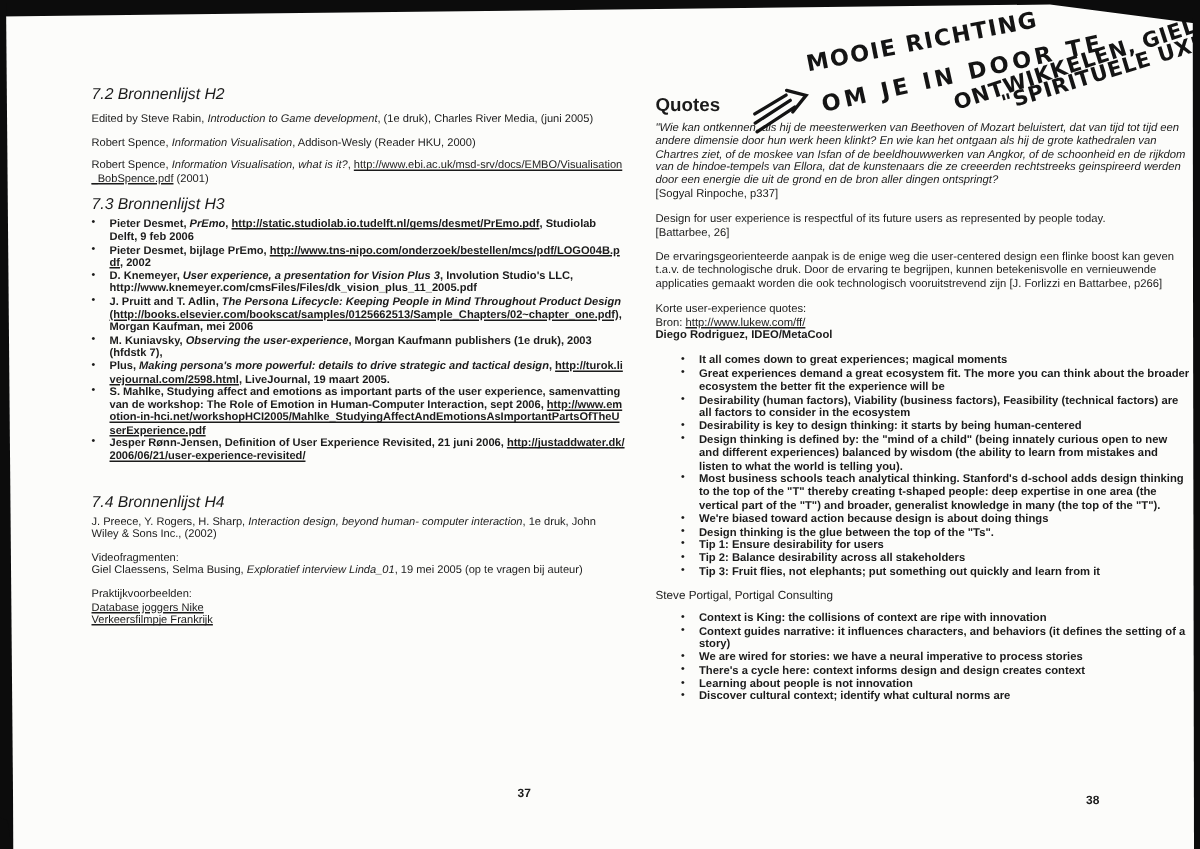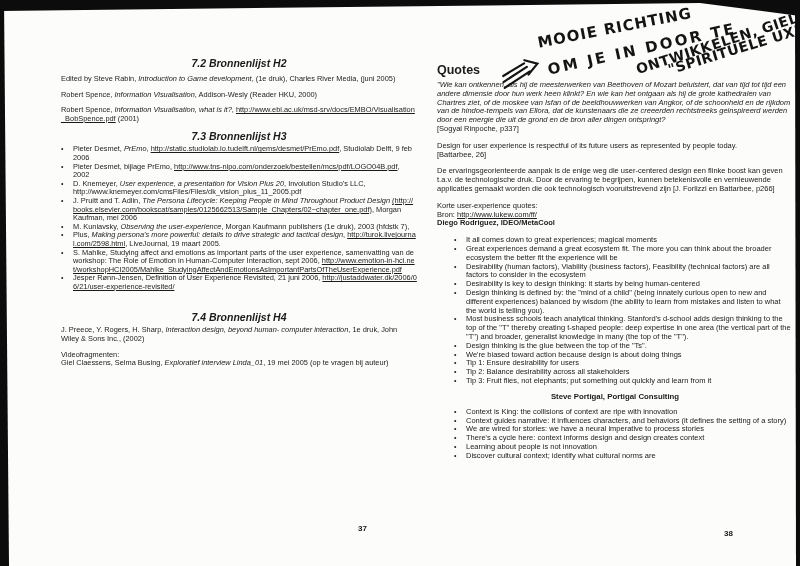--- a/index.html
+++ b/index.html
@@ -10,39 +10,39 @@
   #edge-top{clip-path:polygon(0 0,800px 0,800px 16px,700px 3px,0 11px);}
   #edge-left{clip-path:polygon(0 0,4px 0,9px 566px,0 566px);}
   #edge-right{clip-path:polygon(795px 0,800px 0,800px 566px,796px 566px);}
   #edge-blob{clip-path:polygon(0 545px,5px 547px,8px 566px,0 566px);}
 
   
   .page{position:absolute;}
   #left-page{left:61px;top:57px;width:356px;font-size:7.4px;line-height:8.6px;}
   #right-page{left:437px;top:64px;width:356px;font-size:7.5px;line-height:8.8px;}
 
-  .blk-heading{font-weight:bold;font-style:italic;font-size:10.5px;line-height:12px;margin:4px 0 3px;text-align:center;}
+  .blk-heading{font-weight:normal;font-style:italic;font-size:10.5px;line-height:12px;margin:4px 0 3px;}
   #left-page > div > .blk-heading:first-child{margin-top:0;margin-bottom:6px;}
   .blk-heading.mt-lg{margin-top:20px;}
   .blk-heading.bold-sm{font-style:normal;font-size:7.8px;line-height:10px;margin:6px 0 6px;}
   .blk-para{margin:0 0 7px;white-space:pre-wrap;}
   #right-page .blk-para{margin-bottom:8px;}
   .blk-bullets{margin:0 0 6px;}
   #right-page .blk-bullets{padding-left:17px;margin-bottom:6px;}
-  .bullet-row{display:flex;align-items:flex-start;}
+  .bullet-row{display:flex;align-items:flex-start;font-weight:bold;}
   .bullet-marker{flex:none;width:12px;font-size:7px;line-height:inherit;}
   .bullet-text{flex:1;white-space:pre-wrap;}
   .it{font-style:italic;}
   .bd{font-weight:bold;}
   .ul{text-decoration:underline;word-break:break-all;}
 
   #page-title{font-weight:bold;font-size:12.5px;line-height:13px;margin:0 0 4px;}
 
   .pagenum{position:absolute;font-size:8px;font-weight:bold;}
-  #pn-left{left:358px;top:524px;}
+  #pn-left{left:345px;top:524px;}
   #pn-right{left:724px;top:529px;}
 
   
   #annotation{position:absolute;left:0;top:0;width:800px;height:120px;pointer-events:none;}
   .hw{position:absolute;font-family:"DejaVu Sans",sans-serif;color:#141414;white-space:nowrap;
       transform-origin:left top;font-weight:bold;}
   #hw1{left:536px;top:34px;font-size:15px;letter-spacing:1px;transform:rotate(-11deg);}
   #hw2{left:546px;top:61px;font-size:15px;letter-spacing:2.5px;transform:rotate(-12.5deg);}
   #hw3{left:634px;top:62px;font-size:14px;letter-spacing:0.5px;transform:rotate(-18deg);}
   #hw4{left:666px;top:62px;font-size:14px;letter-spacing:0.5px;transform:rotate(-17deg);}
@@ -64,21 +64,21 @@
           <div class="bullet-row">
             <span class="bullet-marker">•</span>
             <span class="bullet-text"><span class="">Pieter Desmet, </span><span class="it">PrEmo</span><span class="">, </span><span class="ul">http://static.studiolab.io.tudelft.nl/gems/desmet/PrEmo.pdf</span><span class="">, Studiolab Delft, 9 feb 2006</span></span>
           </div>
           <div class="bullet-row">
             <span class="bullet-marker">•</span>
             <span class="bullet-text"><span class="">Pieter Desmet, bijlage PrEmo, </span><span class="ul">http://www.tns-nipo.com/onderzoek/bestellen/mcs/pdf/LOGO04B.pdf</span><span class="">, 2002</span></span>
           </div>
           <div class="bullet-row">
             <span class="bullet-marker">•</span>
-            <span class="bullet-text"><span class="">D. Knemeyer, </span><span class="it">User experience, a presentation for Vision Plus 20</span><span class="">, Involution Studio's LLC, http://www.knemeyer.com/cmsFiles/Files/dk_vision_plus_11_2005.pdf</span></span>
+            <span class="bullet-text"><span class="">D. Knemeyer, </span><span class="it">User experience, a presentation for Vision Plus 3</span><span class="">, Involution Studio's LLC, http://www.knemeyer.com/cmsFiles/Files/dk_vision_plus_11_2005.pdf</span></span>
           </div>
           <div class="bullet-row">
             <span class="bullet-marker">•</span>
             <span class="bullet-text"><span class="">J. Pruitt and T. Adlin, </span><span class="it">The Persona Lifecycle: Keeping People in Mind Throughout Product Design</span><span class=""> </span><span class="ul">(http://books.elsevier.com/bookscat/samples/0125662513/Sample_Chapters/02~chapter_one.pdf)</span><span class="">, Morgan Kaufman, mei 2006</span></span>
           </div>
           <div class="bullet-row">
             <span class="bullet-marker">•</span>
             <span class="bullet-text"><span class="">M. Kuniavsky, </span><span class="it">Observing the user-experience</span><span class="">, Morgan Kaufmann publishers (1e druk), 2003 (hfdstk 7),</span></span>
           </div>
           <div class="bullet-row">
@@ -91,20 +91,23 @@
           </div>
           <div class="bullet-row">
             <span class="bullet-marker">•</span>
             <span class="bullet-text"><span class="">Jesper Rønn-Jensen, Definition of User Experience Revisited, 21 juni 2006, </span><span class="ul">http://justaddwater.dk/2006/06/21/user-experience-revisited/</span></span>
           </div>
         </div>
         <div class="blk-heading mt-lg">7.4  Bronnenlijst H4</div>
         <div class="blk-para"><span class="">J. Preece, Y. Rogers, H. Sharp, </span><span class="it">Interaction design, beyond human- computer interaction</span><span class="">, 1e druk, John Wiley &amp; Sons Inc., (2002)</span></div>
         <div class="blk-para"><span class="">Videofragmenten:
 Giel Claessens, Selma Busing, </span><span class="it">Exploratief interview Linda_01</span><span class="">, 19 mei 2005 (op te vragen bij auteur)</span></div>
+        <div class="blk-para"><span class="">Praktijkvoorbeelden:
+</span><span class="ul">Database joggers Nike</span><span class="">
+</span><span class="ul">Verkeersfilmpje Frankrijk</span></div>
       </div>
   </div>
   <div class="pagenum" id="pn-left">37</div>
 
   <div class="page" id="right-page">
     <div id="page-title">Quotes</div>
     <div>
         <div class="blk-para"><span class="it">"Wie kan ontkennen, als hij de meesterwerken van Beethoven of Mozart beluistert, dat van tijd tot tijd een andere dimensie door hun werk heen klinkt? En wie kan het ontgaan als hij de grote kathedralen van Chartres ziet, of de moskee van Isfan of de beeldhouwwerken van Angkor, of de schoonheid en de rijkdom van de hindoe-tempels van Ellora, dat de kunstenaars die ze creeerden rechtstreeks geinspireerd werden door een energie die uit de grond en de bron aller dingen ontspringt?</span><span class="">
 [Sogyal Rinpoche, p337]</span></div>
         <div class="blk-para"><span class="">Design for user experience is respectful of its future users as represented by people today.
@@ -133,25 +136,25 @@
           <div class="bullet-row">
             <span class="bullet-marker">•</span>
             <span class="bullet-text"><span class="">Design thinking is defined by: the "mind of a child" (being innately curious open to new and different experiences) balanced by wisdom (the ability to learn from mistakes and listen to what the world is telling you).</span></span>
           </div>
           <div class="bullet-row">
             <span class="bullet-marker">•</span>
             <span class="bullet-text"><span class="">Most business schools teach analytical thinking. Stanford's d-school adds design thinking to the top of the "T" thereby creating t-shaped people: deep expertise in one area (the vertical part of the "T") and broader, generalist knowledge in many (the top of the "T").</span></span>
           </div>
           <div class="bullet-row">
             <span class="bullet-marker">•</span>
+            <span class="bullet-text"><span class="">We're biased toward action because design is about doing things</span></span>
+          </div>
+          <div class="bullet-row">
+            <span class="bullet-marker">•</span>
             <span class="bullet-text"><span class="">Design thinking is the glue between the top of the "Ts".</span></span>
-          </div>
-          <div class="bullet-row">
-            <span class="bullet-marker">•</span>
-            <span class="bullet-text"><span class="">We're biased toward action because design is about doing things</span></span>
           </div>
           <div class="bullet-row">
             <span class="bullet-marker">•</span>
             <span class="bullet-text"><span class="">Tip 1: Ensure desirability for users</span></span>
           </div>
           <div class="bullet-row">
             <span class="bullet-marker">•</span>
             <span class="bullet-text"><span class="">Tip 2: Balance desirability across all stakeholders</span></span>
           </div>
           <div class="bullet-row">

